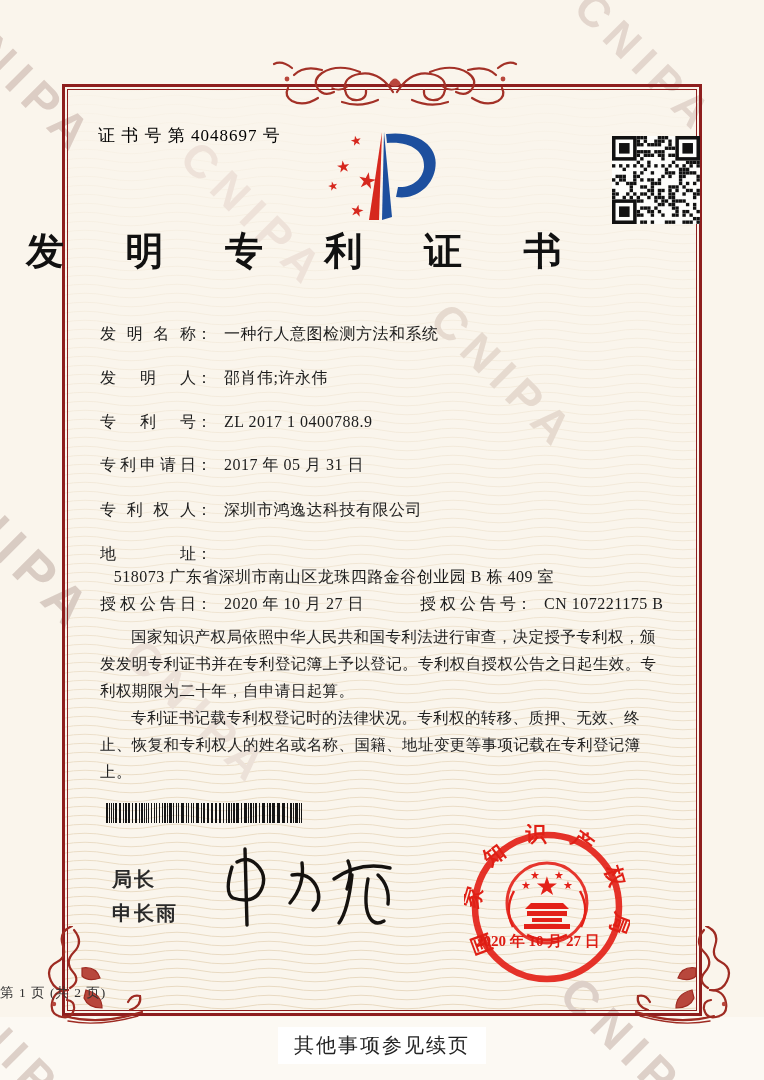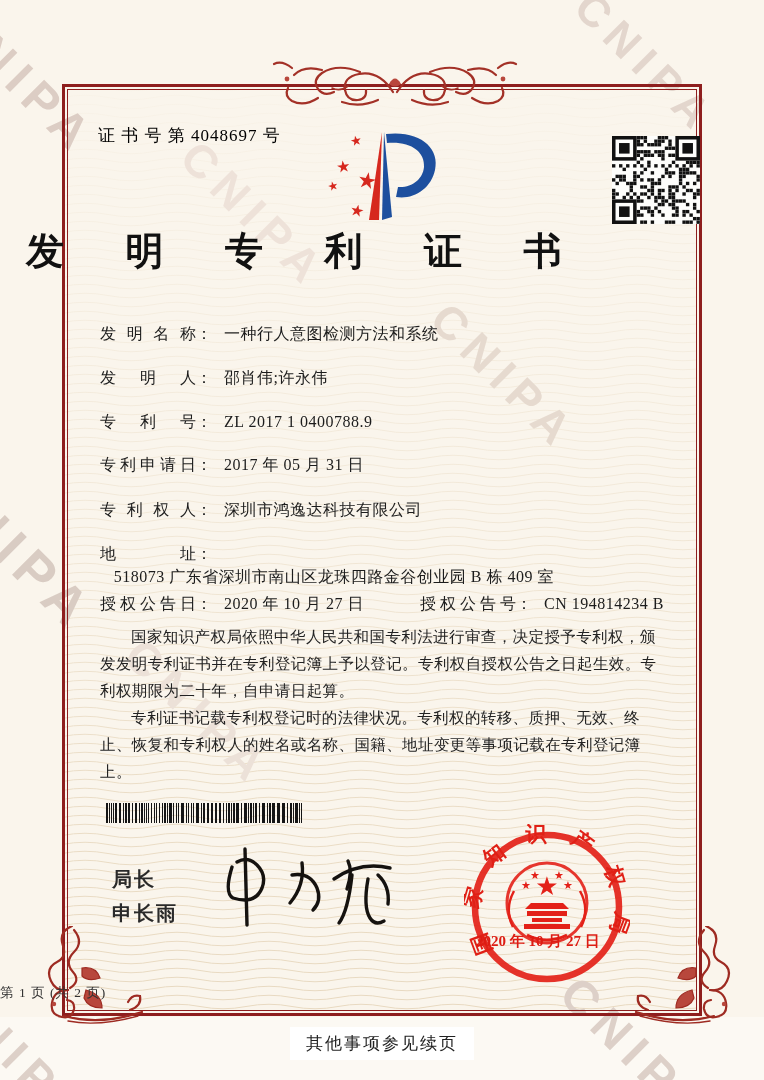--- a/index.html
+++ b/index.html
@@ -76,21 +76,21 @@
   
   .seal{position:absolute; left:464px; top:824px; width:166px; height:166px; z-index:5;}
   .seal-date{
     position:absolute; left:12px; top:108px; width:145px; z-index:6;
     font-size:15px; font-weight:bold; color:#dd1c13; white-space:nowrap;
   }
   
   .pageno{position:absolute; left:0; right:0; top:984px; z-index:4; text-align:left; font-size:13.5px; letter-spacing:1px; color:#333;}
   .footnote{
     position:absolute; left:50%; top:1027px; transform:translateX(-50%); z-index:4;
-    background:#ffffff; padding:5px 16px; font-size:17px; letter-spacing:2px; color:#222;
+    background:#ffffff; padding:5px 16px; font-size:20px; letter-spacing:2px; color:#222;
   }
 </style>
 </head>
 <body>
 
 <div class="page">
 
   <svg class="waves" width="634" height="926" aria-hidden="true">
     <defs>
       <pattern id="wv" width="92" height="9" patternUnits="userSpaceOnUse">
@@ -442,21 +442,21 @@
       </span><span class="colon">：</span>
     <span class="value">2020 年 10 月 27 日</span>
     <span class="grant2">
       <span class="jlabel">
           <span>授</span>
           <span>权</span>
           <span>公</span>
           <span>告</span>
           <span>号</span>
         </span><span class="colon">：</span>
-      <span class="value">CN 194814234 B</span>
+      <span class="value">CN 107221175 B</span>
     </span>
   </div>
 
   <div class="body-paras">
     <p>国家知识产权局依照中华人民共和国专利法进行审查，决定授予专利权，颁发发明专利证书并在专利登记簿上予以登记。专利权自授权公告之日起生效。专利权期限为二十年，自申请日起算。</p>
     <p>专利证书记载专利权登记时的法律状况。专利权的转移、质押、无效、终止、恢复和专利权人的姓名或名称、国籍、地址变更等事项记载在专利登记簿上。</p>
   </div>
 
   <svg class="barcode" id="barcode" width="202" height="20" viewBox="0 0 202 20">
       <rect x="2" y="0" width="2" height="20" fill="#151515"></rect>

